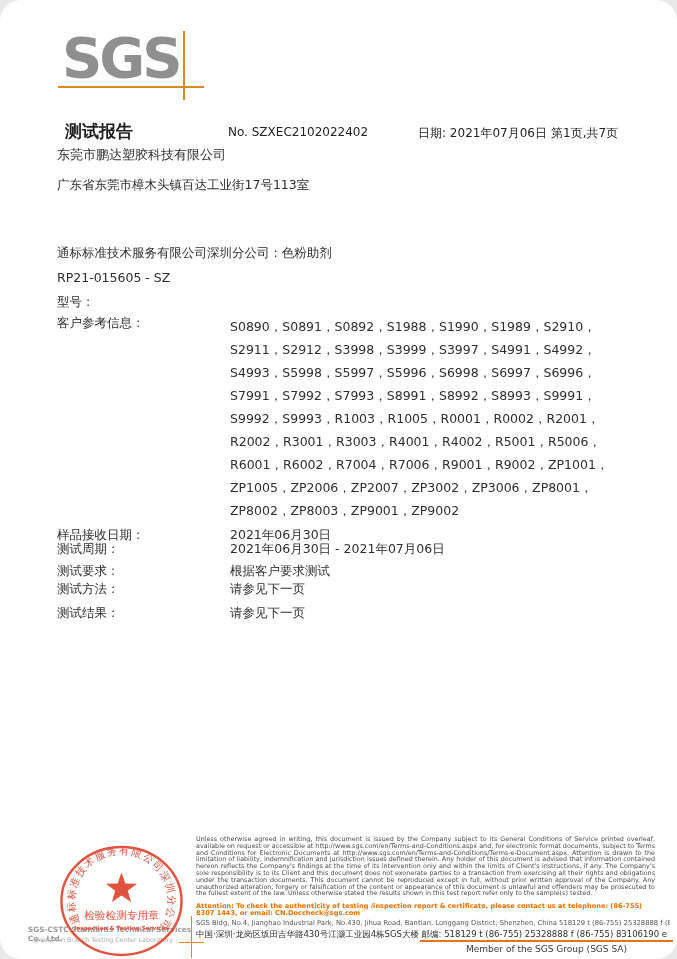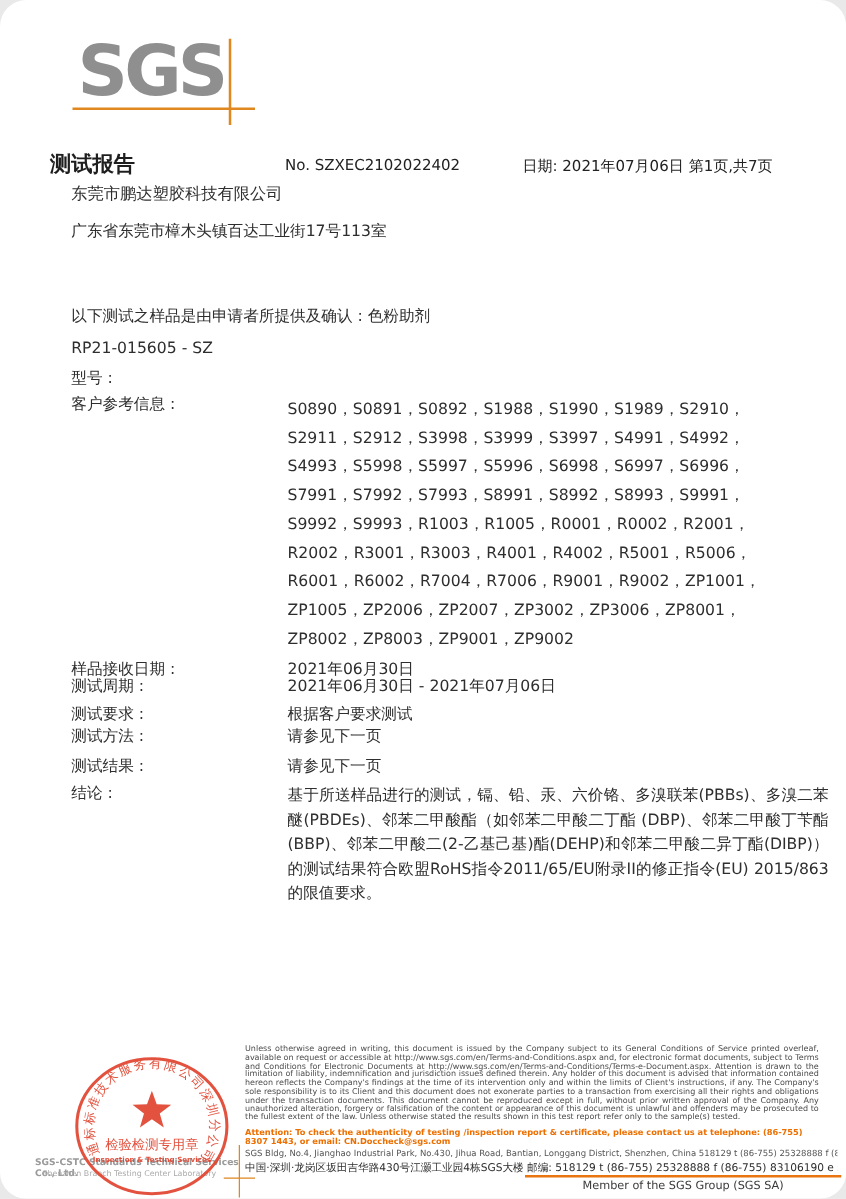--- a/index.html
+++ b/index.html
@@ -7,21 +7,21 @@
     position:relative;width:677px;height:959px;background:#ffffff;
     font-family:"DejaVu Sans","Liberation Sans",sans-serif;color:#333;
     overflow:hidden;margin:0 auto;border-radius:21px;
   }
   
   .logo-text{position:absolute;left:62px;top:30px;font-size:56px;line-height:1;
     font-weight:800;letter-spacing:-3px;color:#8f8f8f;}
   .logo-hline{position:absolute;left:58px;top:86px;width:146px;height:2px;background:#e0871f;}
   .logo-vline{position:absolute;left:183px;top:31px;width:2px;height:69px;background:#e0871f;}
   
-  .report-title{position:absolute;left:40px;top:120px;font-size:17px;font-weight:bold;color:#1e1e1e;}
+  .report-title{position:absolute;left:65px;top:120px;font-size:17px;font-weight:bold;color:#1e1e1e;}
   .report-no{position:absolute;left:228px;top:125px;font-size:12px;color:#222;}
   .report-date{position:absolute;left:418px;top:125px;font-size:12px;color:#222;}
   .report-page{position:absolute;left:551px;top:125px;font-size:12px;color:#222;text-align:center;}
   .company{position:absolute;left:57px;top:146px;font-size:13px;color:#2e2e2e;}
   .address{position:absolute;left:57px;top:177px;font-size:12.5px;color:#2e2e2e;}
   
   .intro{position:absolute;left:57px;top:245px;font-size:12.5px;color:#2e2e2e;}
   .row{position:absolute;left:57px;width:606px;display:grid;grid-template-columns:173px 1fr;
     font-size:12.5px;color:#2e2e2e;}
   .row .val{white-space:pre-line;}
@@ -63,21 +63,21 @@
   <div class="logo-text">SGS</div>
 
   <div class="report-title">测试报告</div>
   <div class="report-no">No. SZXEC2102022402</div>
   <div class="report-date">日期: 2021年07月06日</div>
   <div class="report-page">第1页,共7页</div>
 
   <div class="company">东莞市鹏达塑胶科技有限公司</div>
   <div class="address">广东省东莞市樟木头镇百达工业街17号113室</div>
 
-  <div class="intro">以下测试之样品是由申请者所提供及确认 : 色粉助剂</div>
+  <div class="intro">通标标准技术服务有限公司深圳分公司 : 色粉助剂</div>
 
   <div class="row r-job">
     <span class="val">RP21-015605 - SZ</span>
   </div>
 
   <div class="row r-model">
     <span class="lbl">型号 :</span>
   </div>
 
   <div class="row r-ref">
@@ -111,24 +111,20 @@
   <div class="row r-method">
     <span class="lbl">测试方法 :</span>
     <span class="val">请参见下一页</span>
   </div>
 
   <div class="row r-result">
     <span class="lbl">测试结果 :</span>
     <span class="val">请参见下一页</span>
   </div>
 
-  <div class="row r-concl">
-    <span class="lbl">结论 :</span>
-    <span class="val">基于所送样品进行的测试，镉、铅、汞、六价铬、多溴联苯(PBBs)、多溴二苯醚(PBDEs)、邻苯二甲酸酯（如邻苯二甲酸二丁酯 (DBP)、邻苯二甲酸丁苄酯(BBP)、邻苯二甲酸二(2-乙基己基)酯(DEHP)和邻苯二甲酸二异丁酯(DIBP)）的测试结果符合欧盟RoHS指令2011/65/EU附录II的修正指令(EU) 2015/863 的限值要求。</span>
-  </div>
 
   <div class="footer-co1">SGS-CSTC Standards Technical Services Co., Ltd.</div>
   <div class="footer-co2">Shenzhen Branch Testing Center Laboratory</div>
 
   <svg class="stamp" viewBox="0 0 125 112">
     <ellipse cx="62" cy="56" rx="59" ry="53" fill="none" stroke="#e0442f" stroke-width="2.4"></ellipse>
     <path id="ringPath" d="M 22.2,79 A 46,46 0 1 1 101.8,79" fill="none"></path>
     <text font-size="10" fill="#e0442f" letter-spacing="1.5" font-family="DejaVu Sans, Liberation Sans, sans-serif">
       <textPath href="#ringPath" startOffset="2">通标标准技术服务有限公司深圳分公司</textPath>
     </text>

